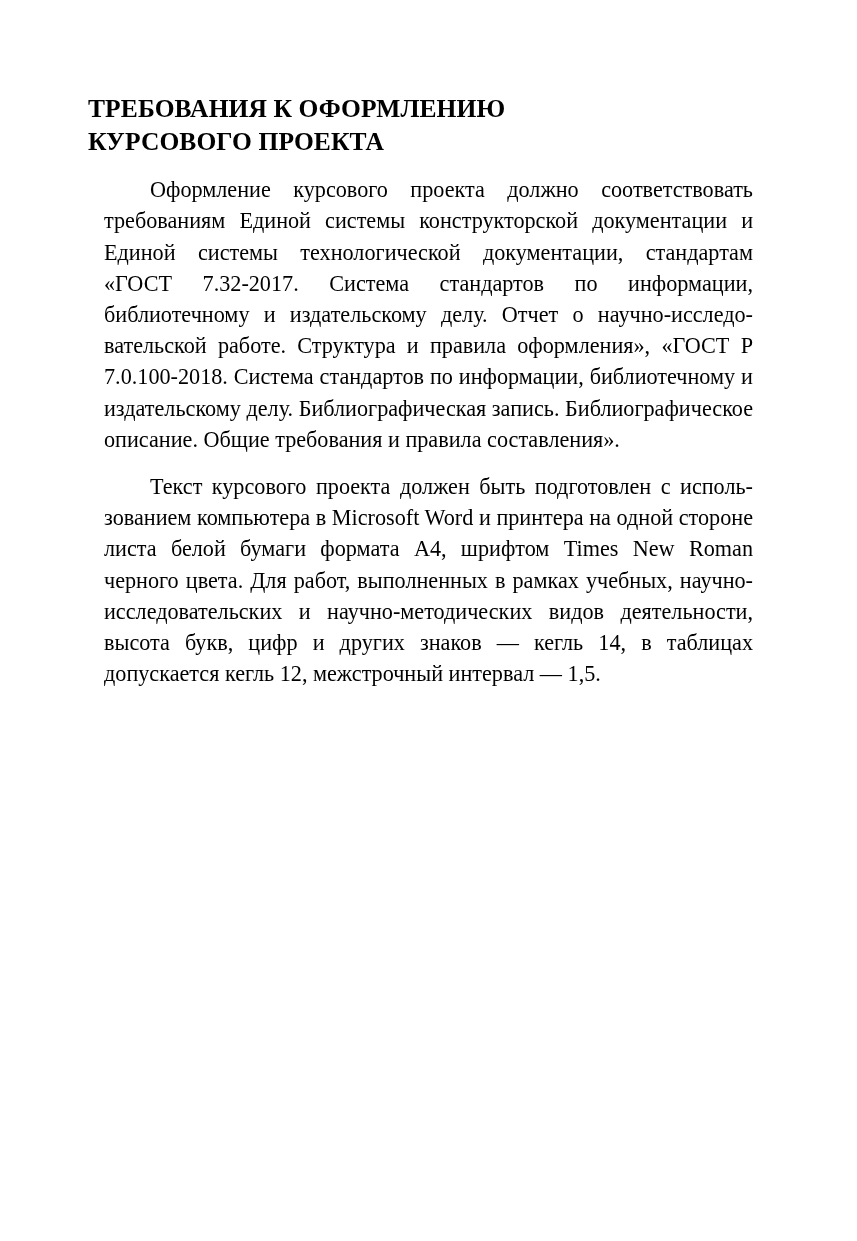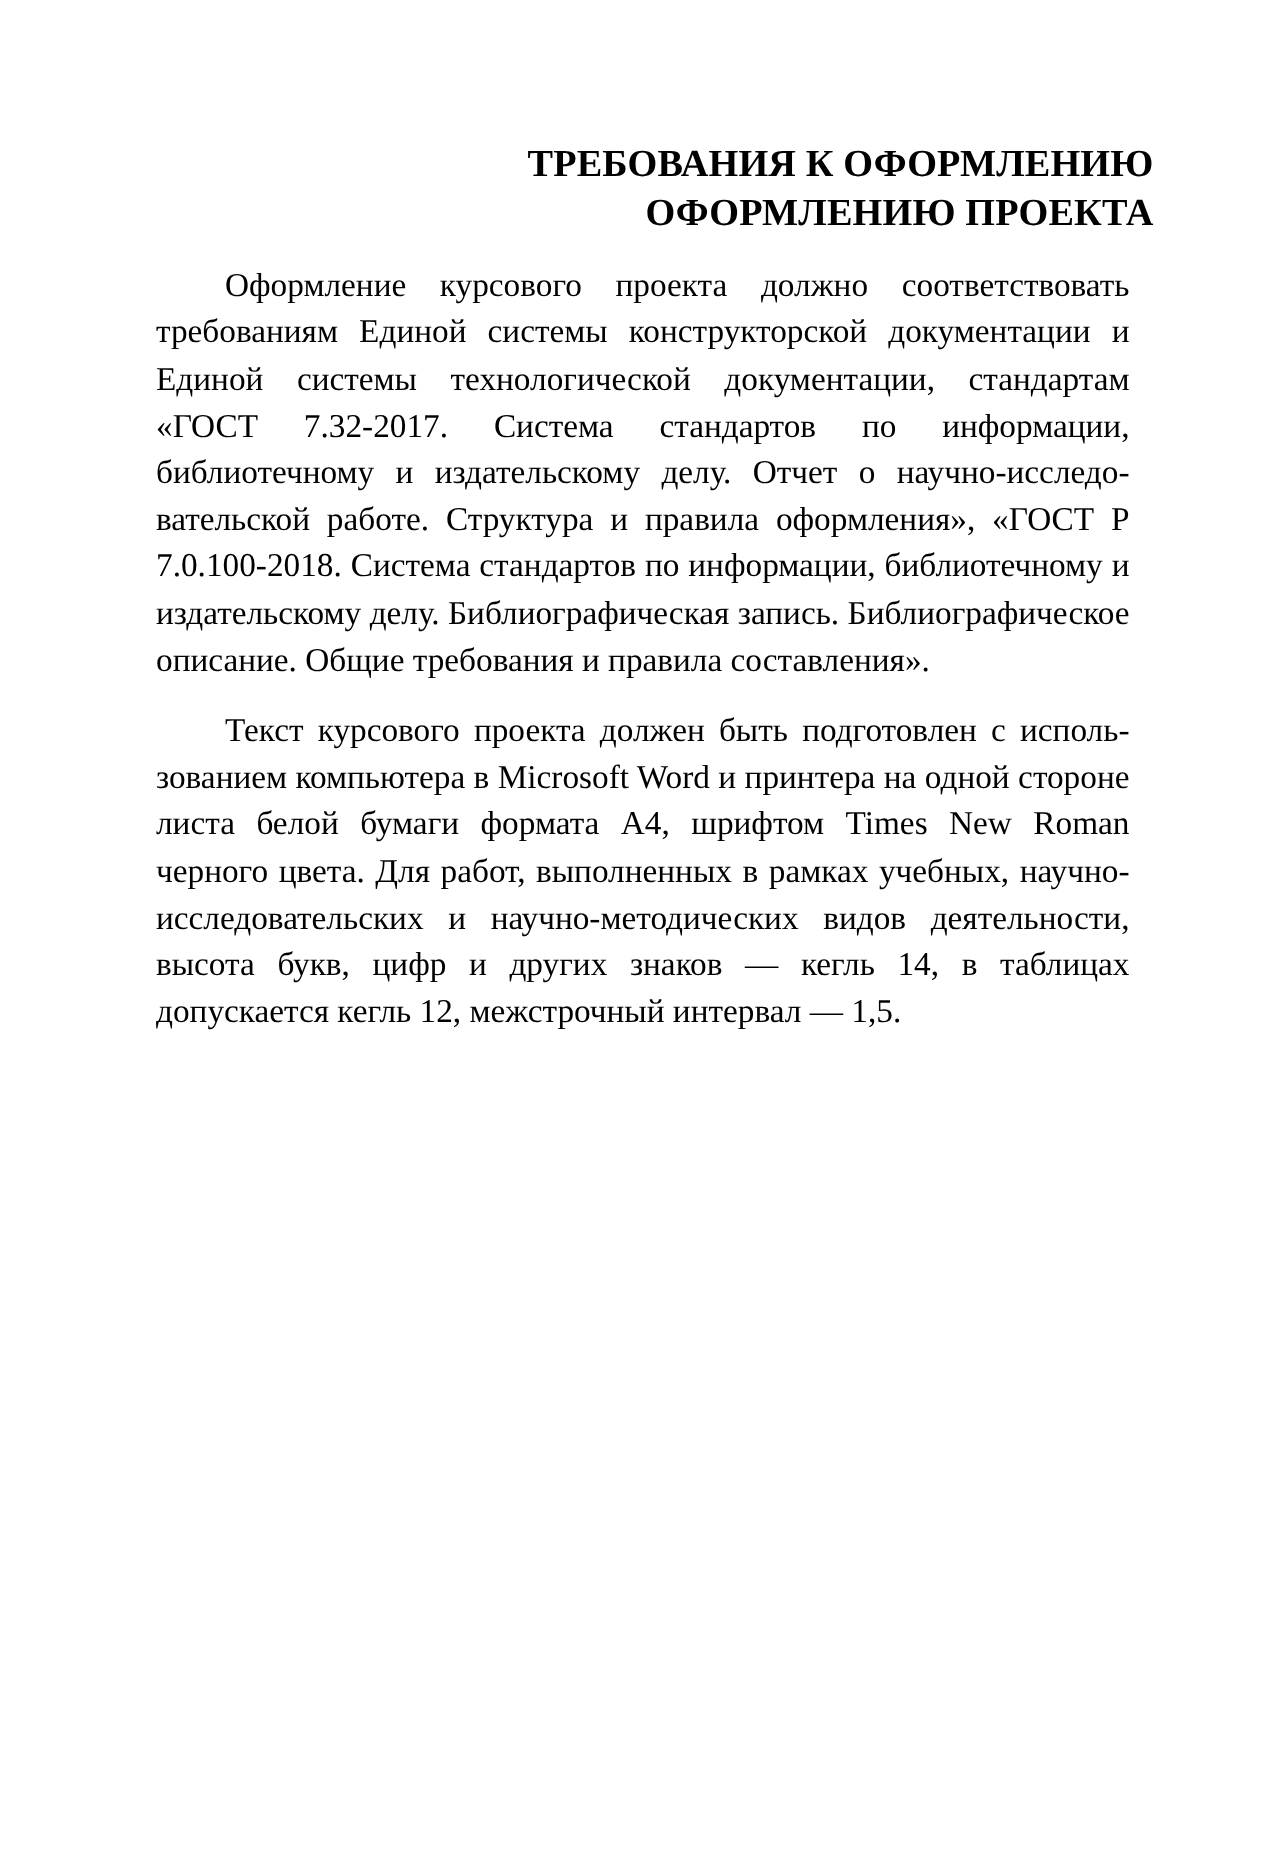--- a/index.html
+++ b/index.html
@@ -15,21 +15,21 @@
     overflow: hidden;
   }
   .page {
     position: relative;
     width: 857px;
     height: 1241px;
     box-sizing: border-box;
     padding: 92px 88px 60px 88px;
   }
   .doc-title {
-    text-align: right;
+    text-align: left;
     font-weight: bold;
     font-size: 25.5px;
     line-height: 1.30;
     letter-spacing: 0.1px;
     margin: 0 0 6px 0;
   }
   .doc-title .line {
     display: block;
     white-space: nowrap;
   }
@@ -46,19 +46,19 @@
     margin-top: 0px;
   }
 </style>
 </head>
 <body>
 
 <div class="page">
 
   <h1 class="doc-title">
     <span class="line">ТРЕБОВАНИЯ К ОФОРМЛЕНИЮ</span>
-    <span class="line">ОФОРМЛЕНИЮ ПРОЕКТА</span>
+    <span class="line">КУРСОВОГО ПРОЕКТА</span>
   </h1>
 
   <p class="body-par">Оформление курсового проекта должно соответствовать требованиям Единой системы конструкторской документации и Единой системы технологической документации, стандар­там «ГОСТ 7.32-2017. Система стандартов по информации, библиотечному и издательскому делу. Отчет о научно-исследо­вательской работе. Структура и правила оформления», «ГОСТ Р 7.0.100-2018. Система стандартов по информации, библио­течному и издательскому делу. Библиографическая запись. Библиографическое описание. Общие требования и правила составления».</p>
   <p class="body-par">Текст курсового проекта должен быть подготовлен с исполь­зованием компьютера в Microsoft Word и принтера на одной стороне листа белой бумаги формата А4, шрифтом Times New Roman черного цвета. Для работ, выполненных в рамках учеб­ных, научно-исследовательских и научно-методических видов деятельности, высота букв, цифр и других знаков — кегль 14, в таблицах допускается кегль 12, межстрочный интервал — 1,5.</p>
 
 </div>
 
 </body></html>

